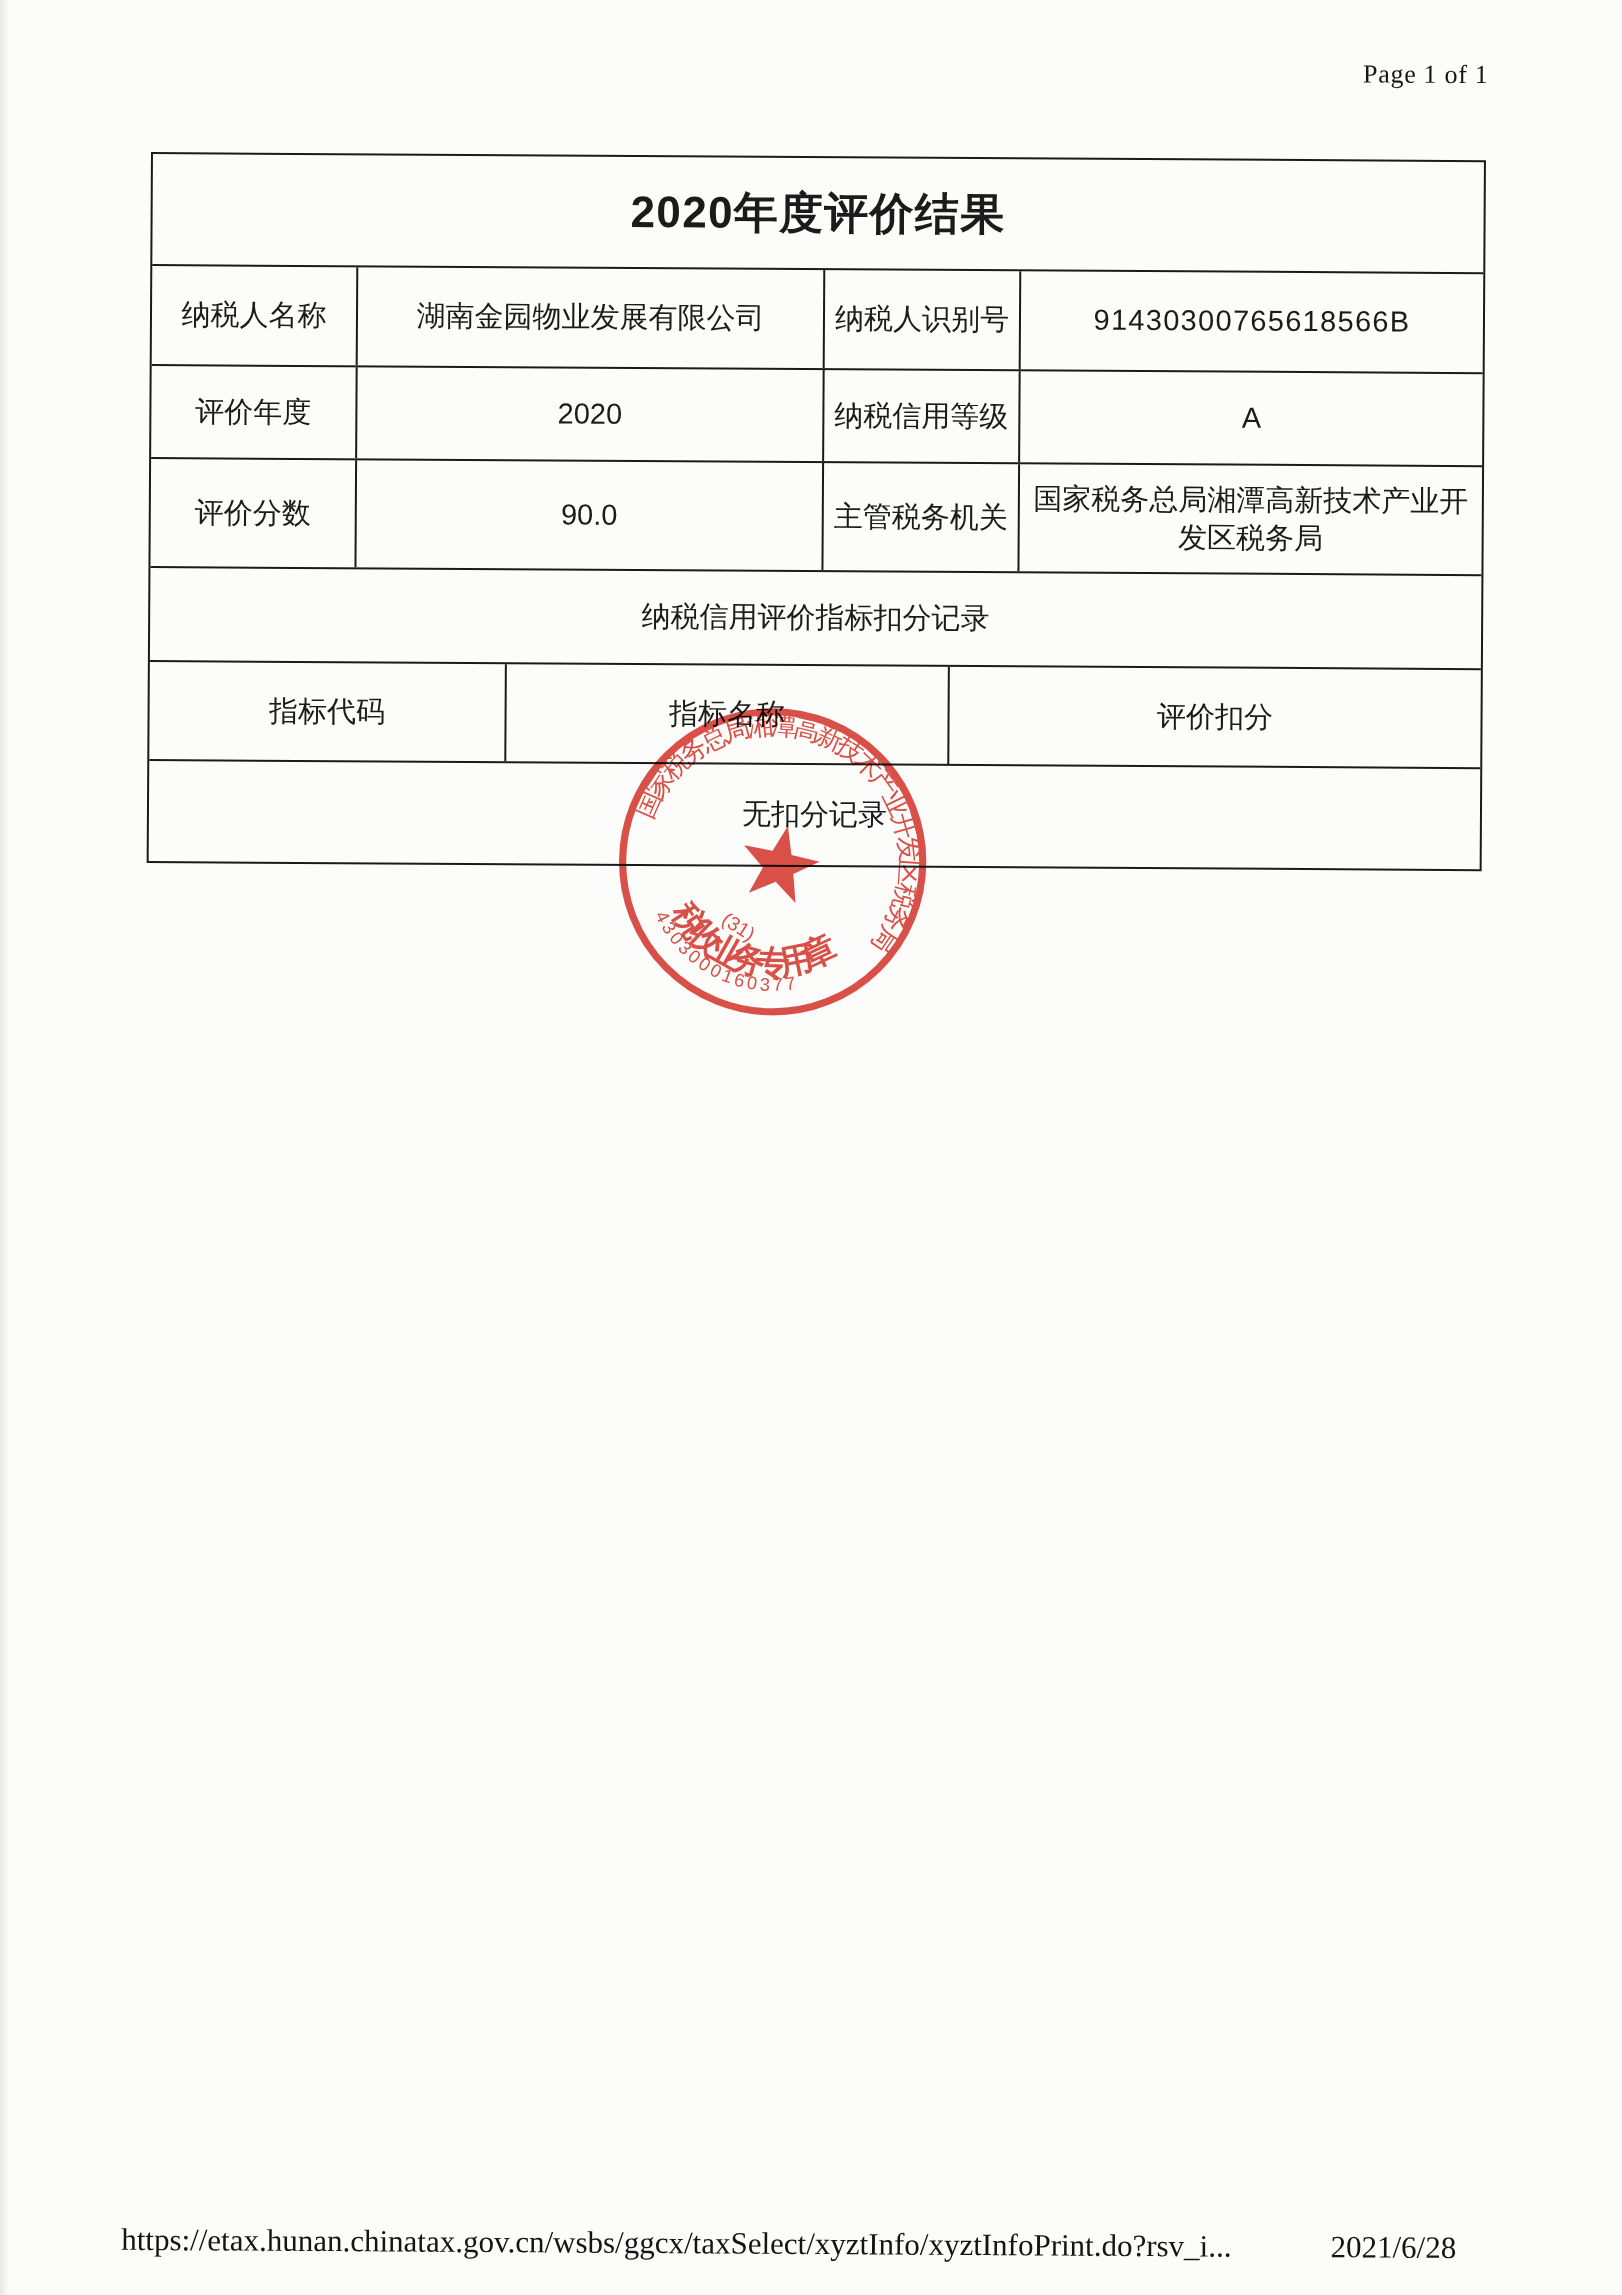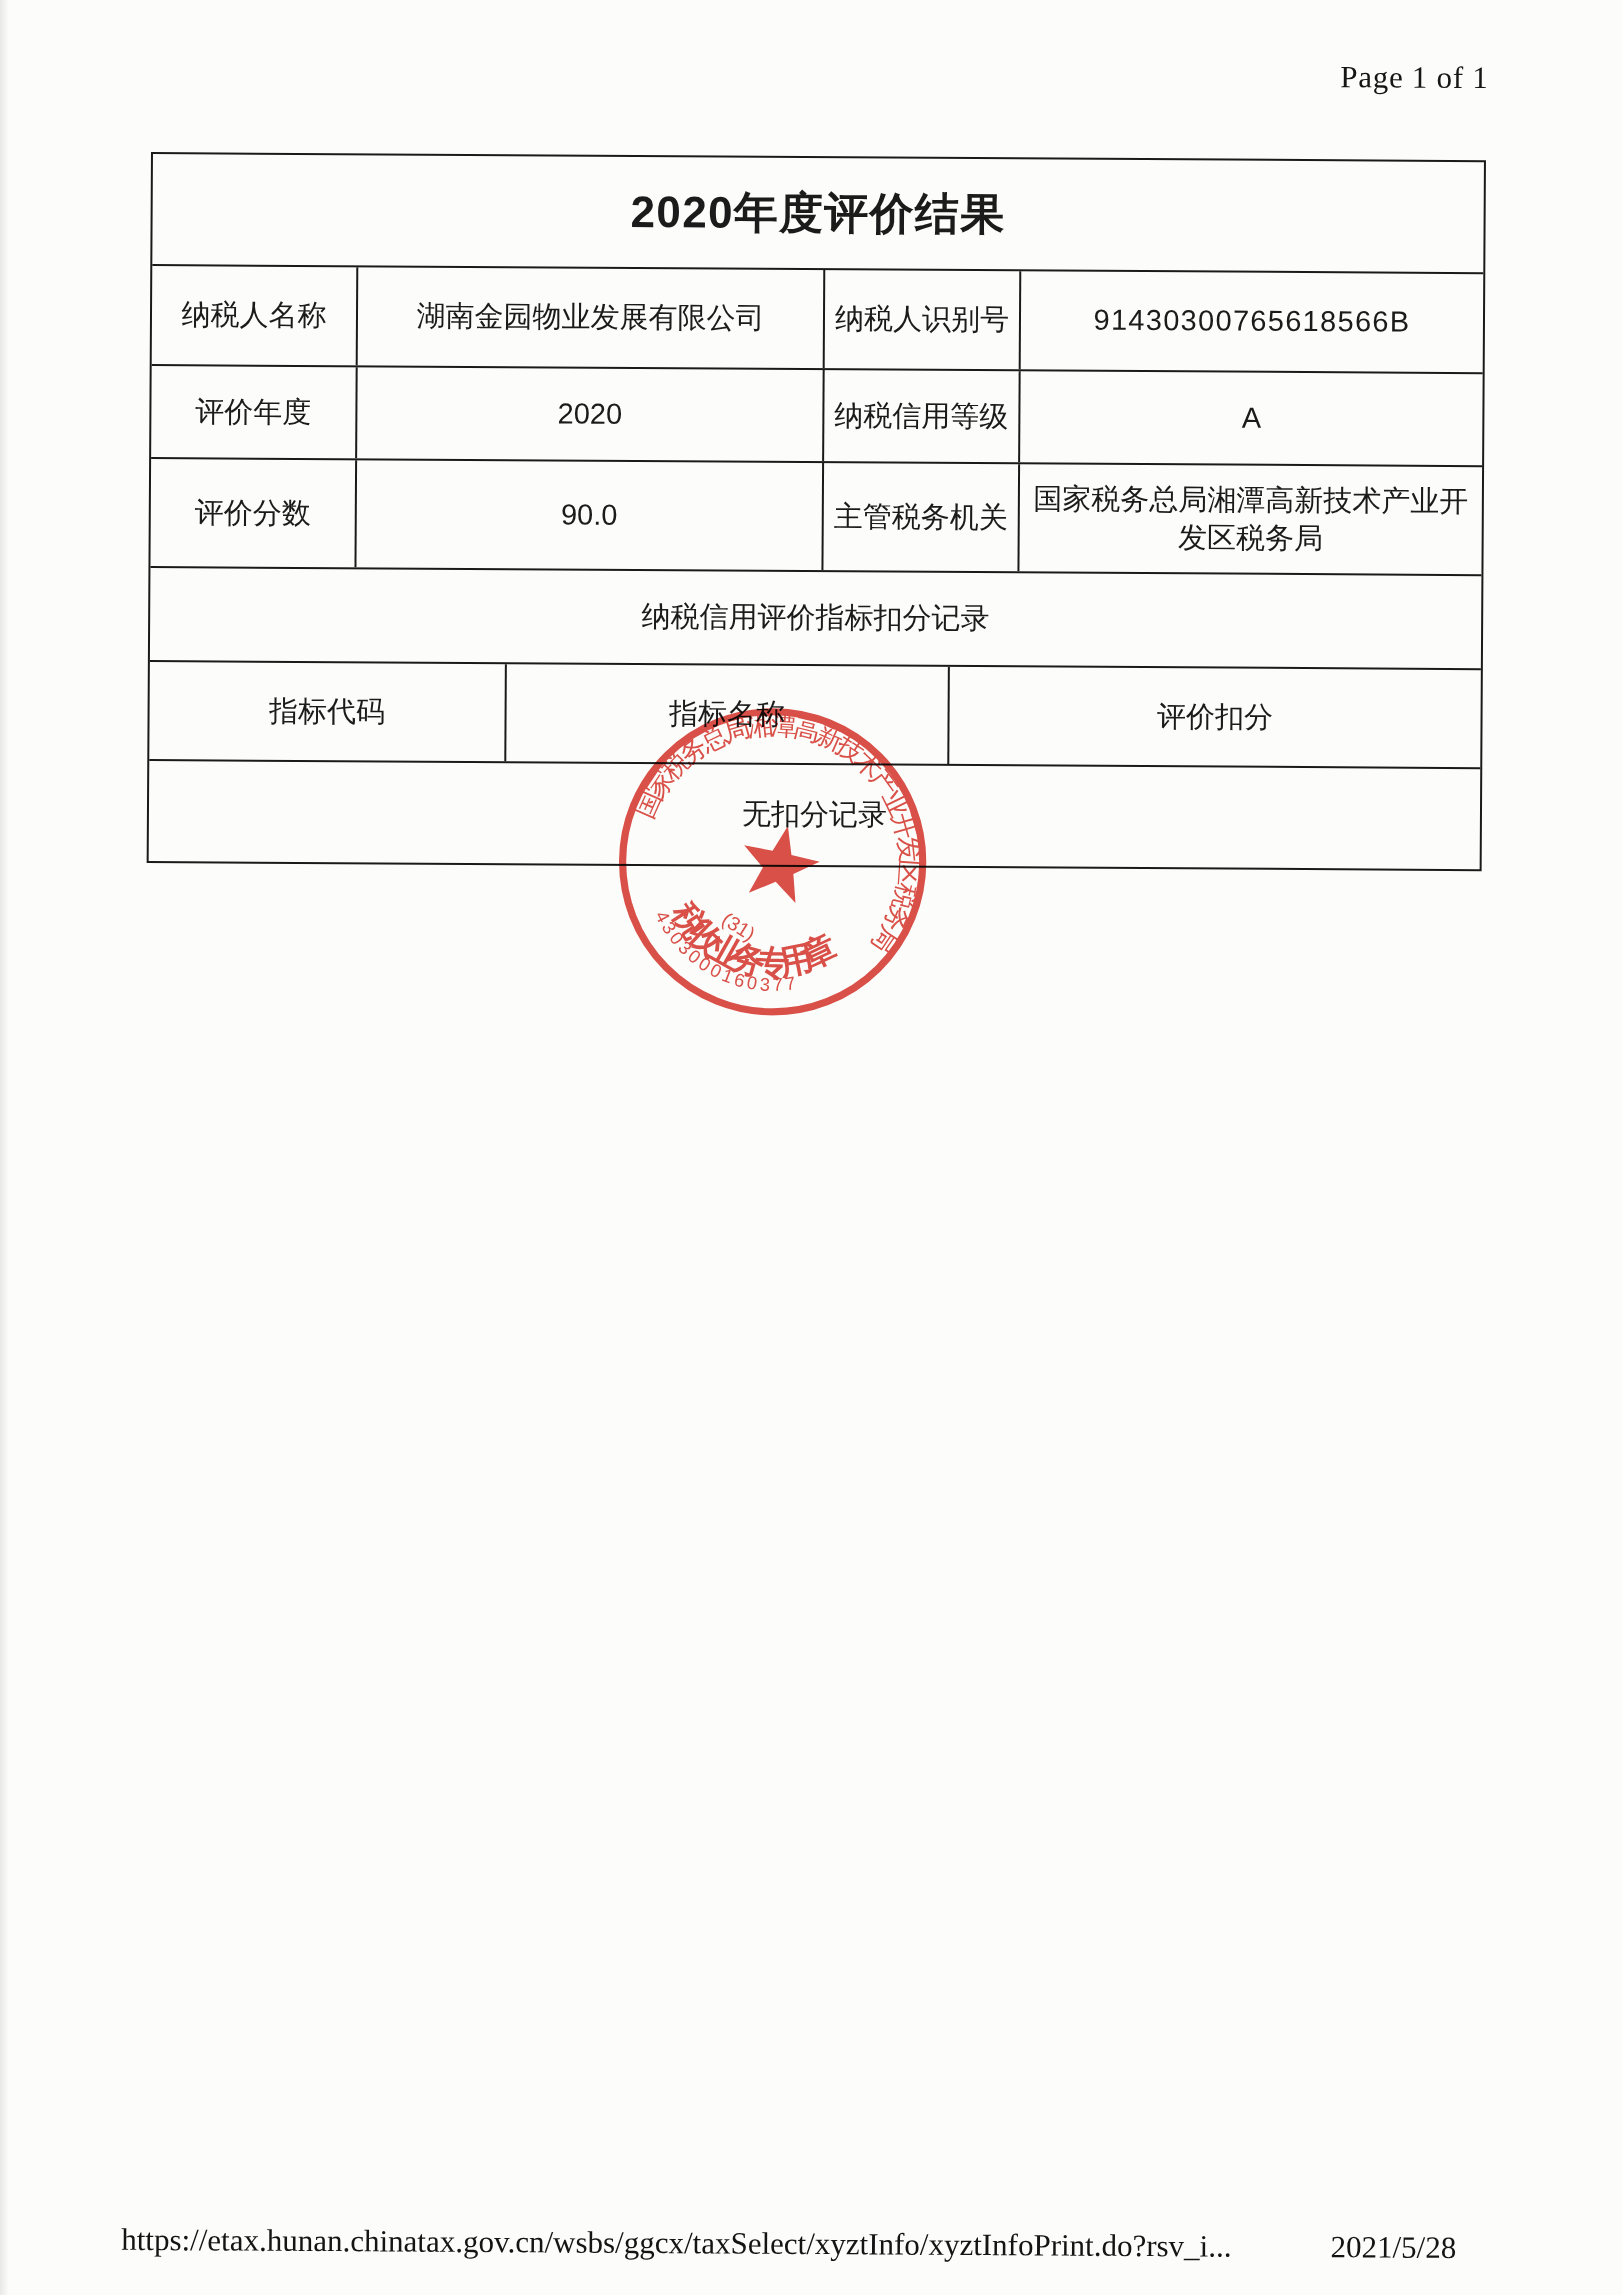--- a/index.html
+++ b/index.html
@@ -12,21 +12,21 @@
   .page::before{ 
     content:"";position:absolute;left:0;top:0;bottom:0;width:9.2px;
     background:linear-gradient(to right,rgba(0,0,0,.08),rgba(0,0,0,0));
     pointer-events:none;
   }
   .tilt{position:absolute;inset:0;transform:rotate(0.35deg);transform-origin:151px 151px;}
 
   .page-indicator{
     position:absolute;top:52px;right:135px;
     font-family:"Liberation Serif","DejaVu Serif",serif;
-    font-size:31px;color:#161616;letter-spacing:0.7px;
+    font-size:26px;color:#161616;letter-spacing:0.7px;
   }
 
   
   .doc-table{
     position:absolute;left:151px;top:152px;width:1331px;
     border:2.6px solid #1a1a1a;background:transparent;
   }
   .trow{display:grid;align-items:center;}
   .trow + .trow{border-top:2px solid #1a1a1a;}
   .row-title{height:110px;grid-template-columns:1fr;}
@@ -138,18 +138,18 @@
 
       <text class="seal-code" transform="translate(-57 108) rotate(32)" text-anchor="middle">(31)</text>
 
       <text class="seal-num">
         <textPath href="#arcNum" startOffset="50%" text-anchor="middle">4303000160377</textPath>
       </text>
     </svg>
 
     <div class="footer">
       <span>https://etax.hunan.chinatax.gov.cn/wsbs/ggcx/taxSelect/xyztInfo/xyztInfoPrint.do?rsv_i...</span>
-      <span>2021/5/28</span>
+      <span>2021/6/28</span>
     </div>
 
   </div>
 </div>
 
 
 </body></html>

